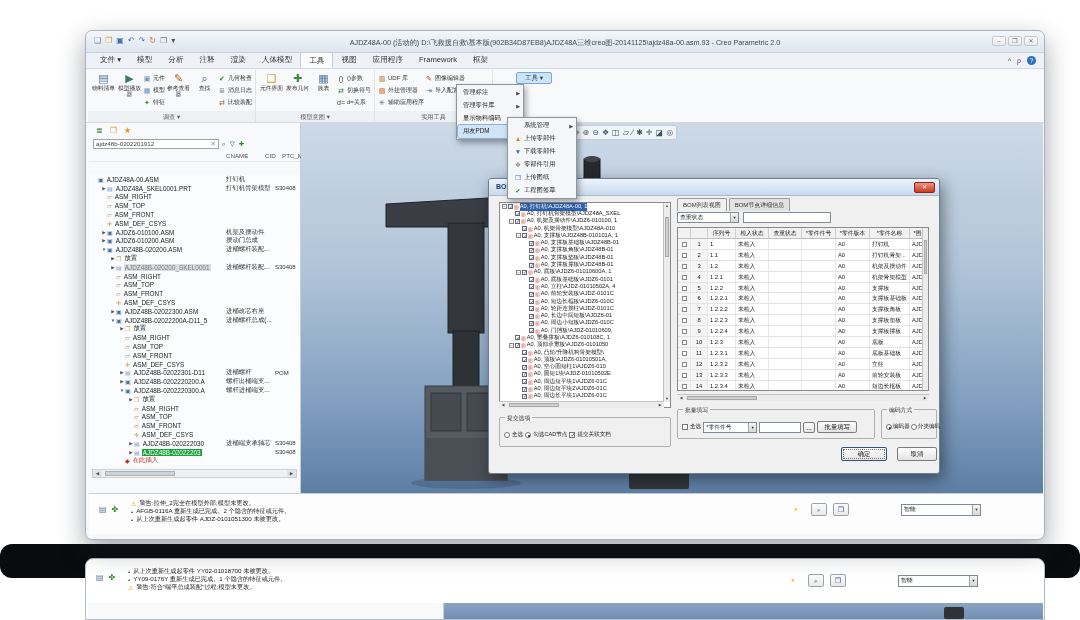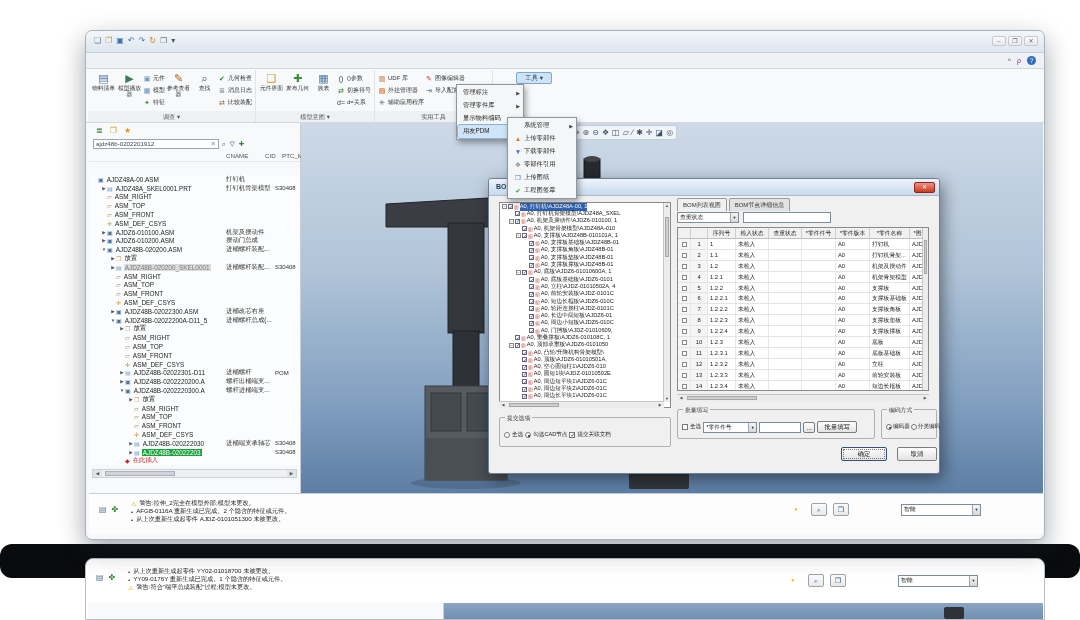--- a/index.html
+++ b/index.html
@@ -134,27 +134,41 @@
     <div id="qat">
         <span class="qicon" style="color: rgb(107, 124, 141);">❏</span>
         <span class="qicon" style="color: rgb(201, 162, 39);">❐</span>
         <span class="qicon" style="color: rgb(63, 111, 174);">▣</span>
         <span class="qicon" style="color: rgb(63, 111, 174);">↶</span>
         <span class="qicon" style="color: rgb(63, 111, 174);">↷</span>
         <span class="qicon" style="color: rgb(201, 130, 30);">↻</span>
         <span class="qicon" style="color: rgb(107, 124, 141);">❒</span>
         <span class="qicon" style="color: rgb(85, 85, 85);">▾</span>
       </div>
+    <div id="wintitle">AJDZ48A-00 (活动的) D:\飞救援自救\基本版(902B34D87EB8)AJDZ48A三维creo图-20141125\ajdz48a-00.asm.93 - Creo Parametric 2.0</div>
     <div id="winbtns">
         <div class="wbtn">‒</div>
         <div class="wbtn">❐</div>
         <div class="wbtn">✕</div>
       </div>
   </div>
   <div id="tabsrow">
+    <div id="tabshost" style="display:flex">
+        <div class="tab">文件 ▾</div>
+        <div class="tab">模型</div>
+        <div class="tab">分析</div>
+        <div class="tab">注释</div>
+        <div class="tab">渲染</div>
+        <div class="tab">人体模型</div>
+        <div class="tab active">工具</div>
+        <div class="tab">视图</div>
+        <div class="tab">应用程序</div>
+        <div class="tab">Framework</div>
+        <div class="tab">框架</div>
+      </div>
     <div id="tabright">
         <span class="tr-ic" style="color: rgb(85, 85, 85);">^</span>
         <span class="tr-ic" style="color: rgb(122, 46, 138);">ρ</span>
         <span class="tr-help">?</span>
       </div>
   </div>
   <div id="ribbon">
       <div class="grp">
         <div class="grp-items">
           <div class="bigbtn">

